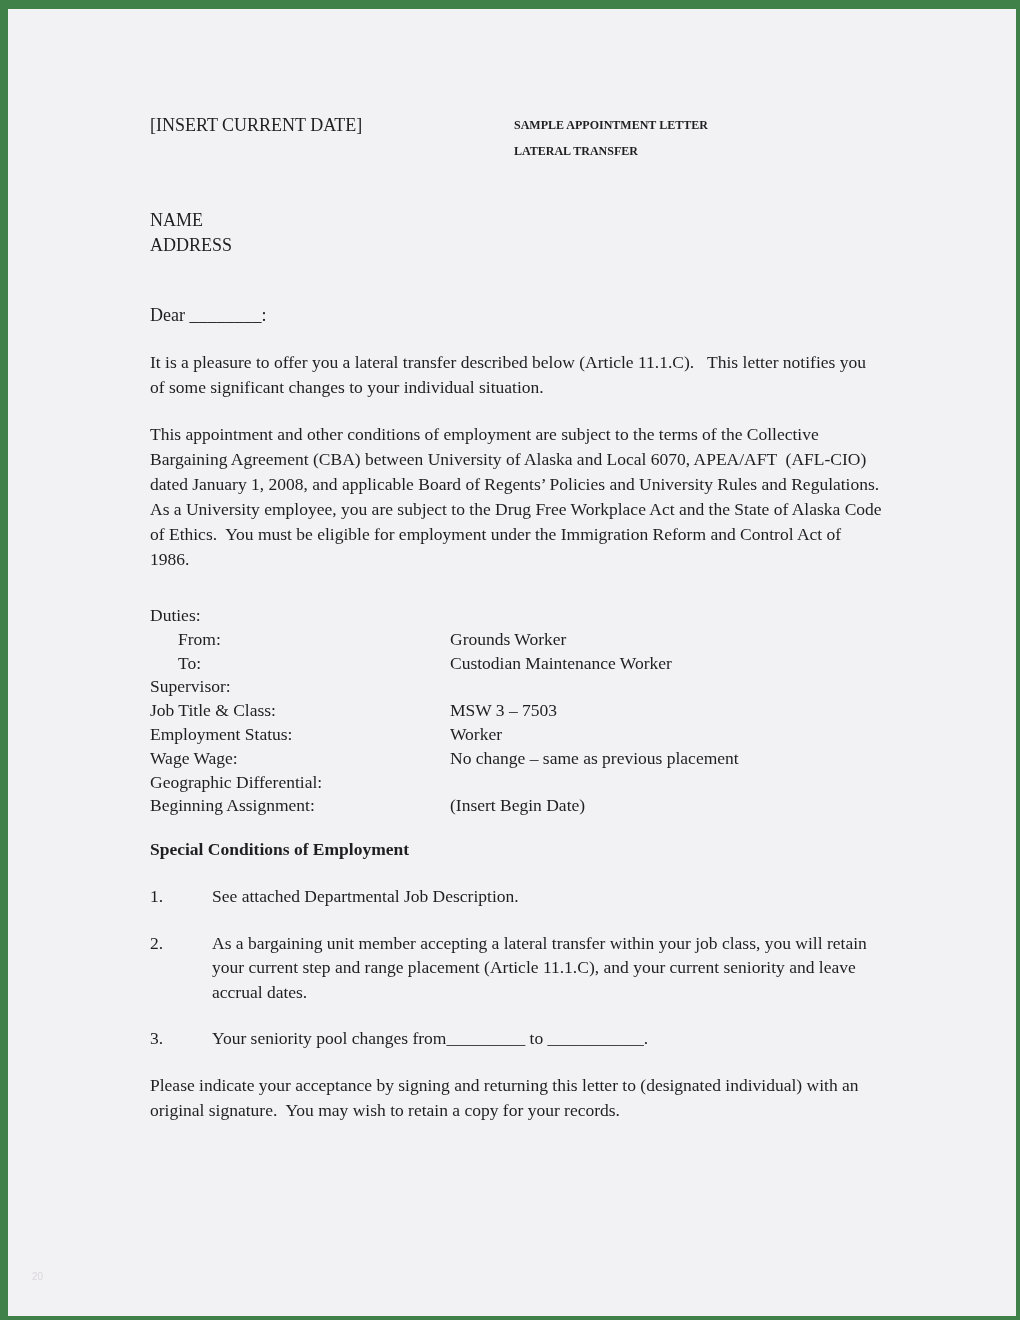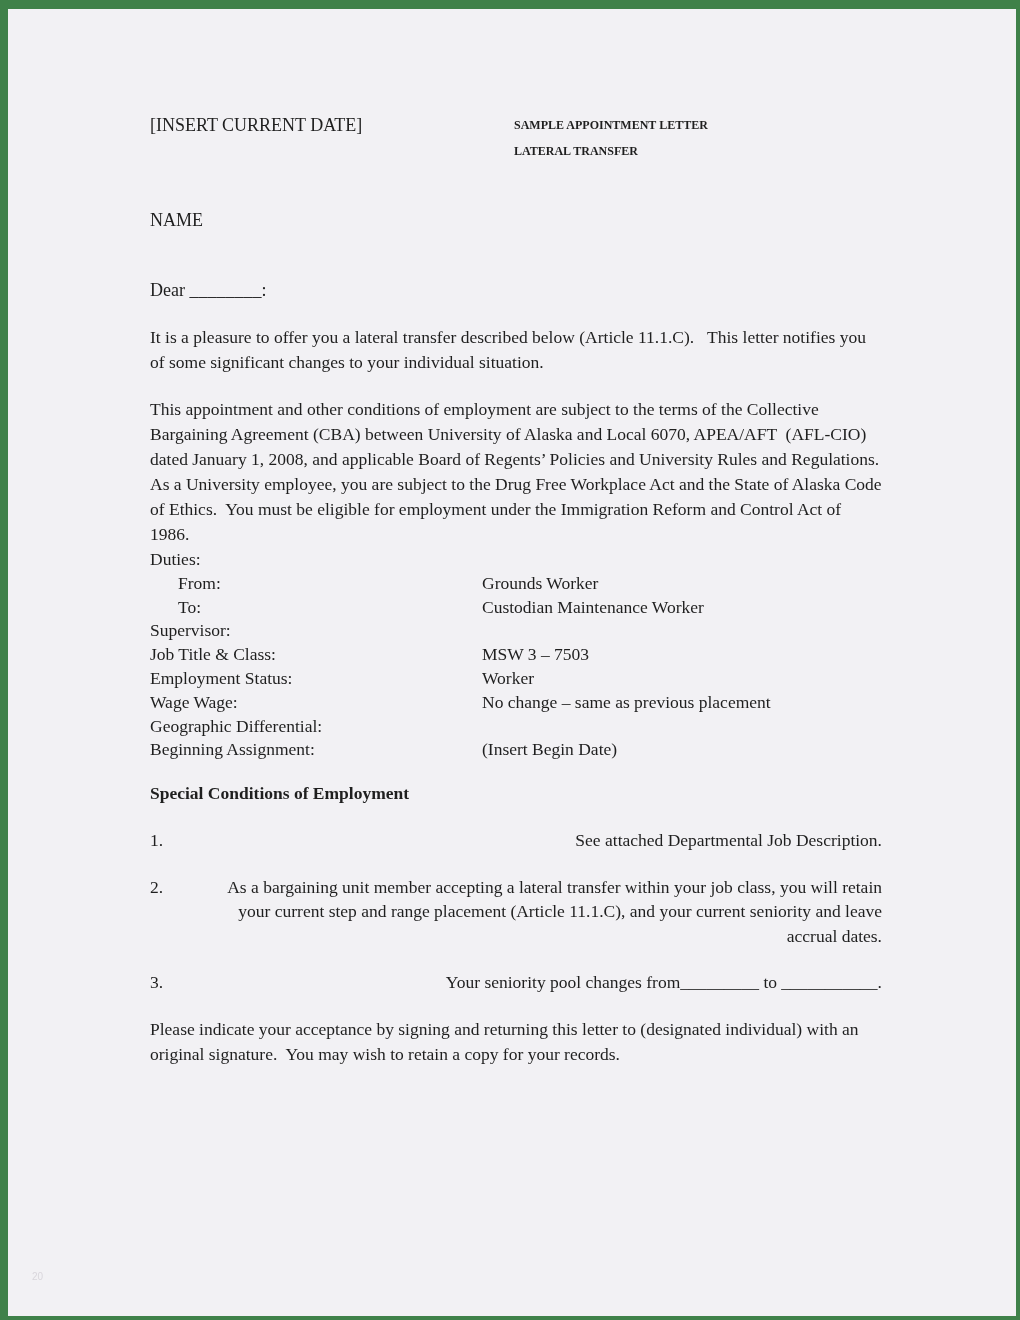--- a/index.html
+++ b/index.html
@@ -54,46 +54,46 @@
     font-size: 18px;
     line-height: 25px;
     margin-bottom: 45px;
   }
   .salutation {
     font-size: 18px;
     line-height: 25px;
     margin-bottom: 22px;
   }
   .p-intro   { margin-bottom: 22px; }
-  .p-terms   { margin-bottom: 1px; }
+  .p-terms   { margin-bottom: 32px; }
   
   .details {
     font-size: 17.5px;
     line-height: 23.8px;
     margin-bottom: 19px;
   }
-  .detail-row { display: flex; gap: 32px; }
+  .detail-row { display: flex; }
   .detail-label { width: 300px; flex: 0 0 300px; }
   .detail-label.indent { padding-left: 28px; box-sizing: border-box; }
   .detail-value { flex: 1 1 auto; }
   
   .sc-heading {
     font-size: 17.5px;
     font-weight: bold;
     line-height: 25px;
     margin-bottom: 22px;
   }
   .sc-item {
     display: flex;
     font-size: 17.5px;
     line-height: 24.5px;
     margin-bottom: 22px;
   }
   .sc-num { width: 62px; flex: 0 0 62px; }
-  .sc-text { flex: 1 1 auto; white-space: pre-wrap; text-align: right; }
+  .sc-text { flex: 1 1 auto; white-space: pre-wrap; }
   .closing { margin-top: 1px; }
   
   .page-number {
     position: absolute;
     left: 24px;
     top: 1262px;
     font-size: 10px;
     color: #d9d6dc;
     font-family: "Liberation Sans", sans-serif;
   }
@@ -107,20 +107,21 @@
     <div class="head-row">
       <div class="head-date">[INSERT CURRENT DATE]</div>
       <div class="head-title">
         <div>SAMPLE APPOINTMENT LETTER</div>
         <div>LATERAL TRANSFER</div>
       </div>
     </div>
 
     <div class="recipient">
       <div>NAME</div>
+      <div>ADDRESS</div>
     </div>
 
     <div class="salutation">Dear ________:</div>
 
     <p class="para p-intro">It is a pleasure to offer you a lateral transfer described below (Article 11.1.C).   This letter notifies you of some significant changes to your individual situation.</p>
 
     <p class="para p-terms">This appointment and other conditions of employment are subject to the terms of the Collective Bargaining Agreement (CBA) between University of Alaska and Local 6070, APEA/AFT  (AFL-CIO) dated January 1, 2008, and applicable Board of Regents’ Policies and University Rules and Regulations.  As a University employee, you are subject to the Drug Free Workplace Act and the State of Alaska Code of Ethics.  You must be eligible for employment under the Immigration Reform and Control Act of 1986.</p>
 
     <div class="details">
       <div class="detail-row">

